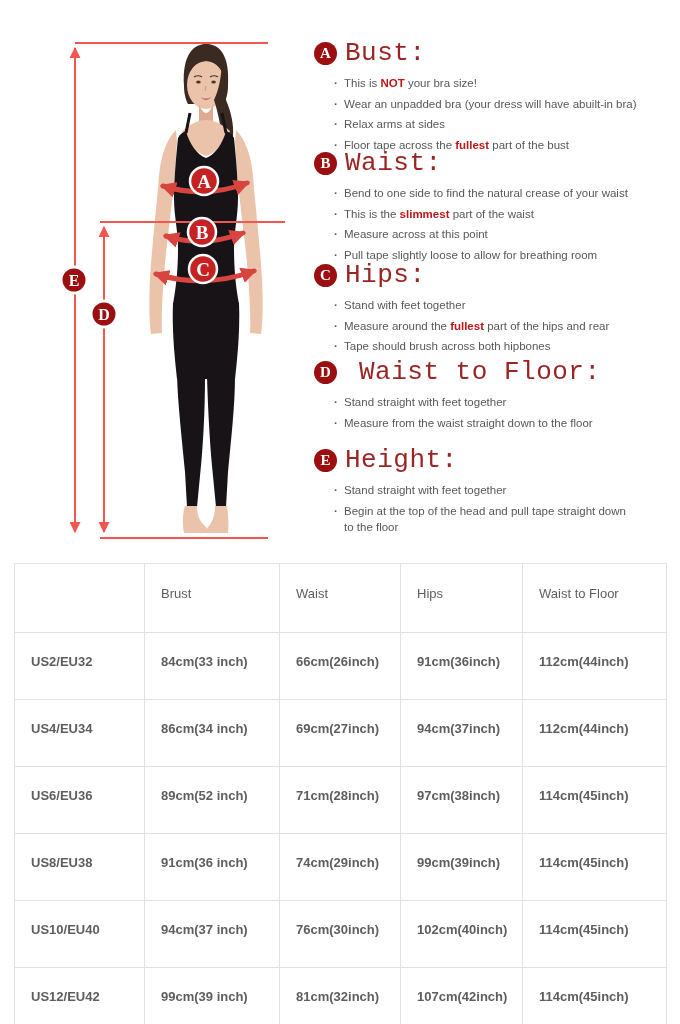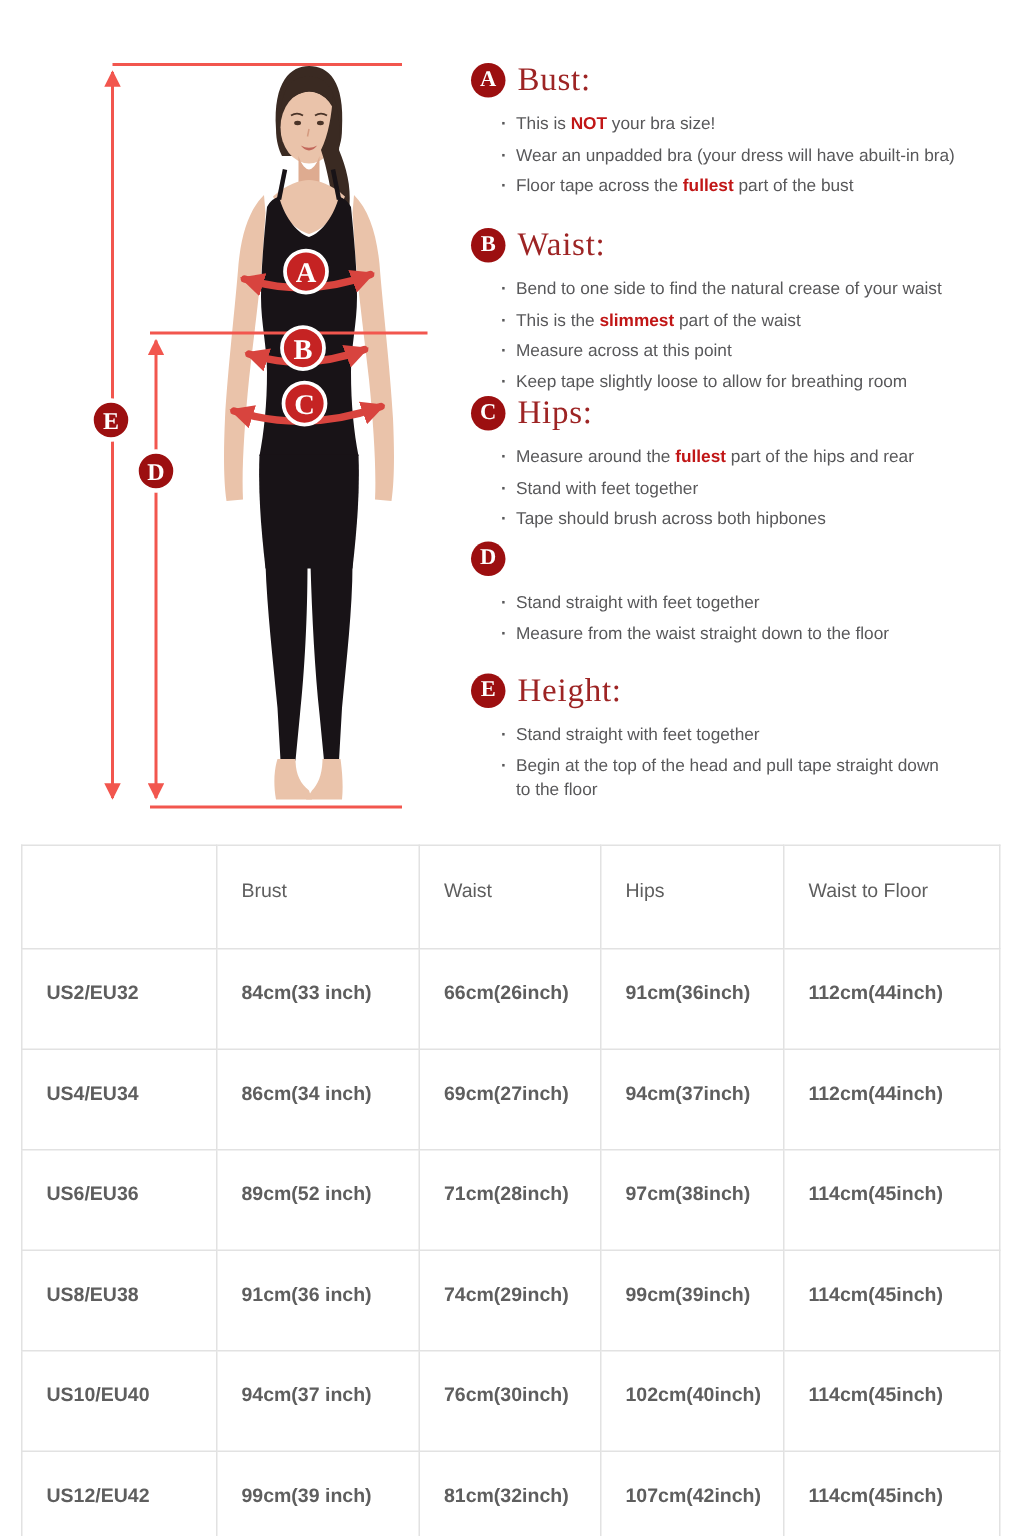--- a/index.html
+++ b/index.html
@@ -43,21 +43,21 @@
   .sec-2{top:262px;}
   .sec-3{top:359px;}
   .sec-4{top:447px;}
   .sec-title{display:flex;align-items:center;height:26px;}
   .sec-badge{
     display:inline-flex;align-items:center;justify-content:center;flex:0 0 auto;
     width:23px;height:23px;border-radius:50%;background:var(--badge-dark);
     color:#fff;font-family:"Liberation Serif",serif;font-weight:bold;font-size:15px;
   }
   .sec-title-text{
-    margin-left:8px;font-family:Liberation Serif, serif;font-size:22px;
+    margin-left:8px;font-family:Liberation Mono, monospace;font-size:26px;
     color:var(--title);letter-spacing:.5px;
   }
   .sec-3 .sec-title-text{margin-left:22px;}
   ul.bullets{list-style:none;margin:9px 0 0 0;padding:0 0 0 30px;}
   ul.bullets li{
     position:relative;font-size:11.5px;color:var(--text);line-height:16px;
     margin-bottom:4.5px;white-space:pre-line;
   }
   ul.bullets li::before{content:"\00B7";position:absolute;left:-10px;top:0;color:var(--text);font-weight:bold;}
   .em{color:var(--em);font-weight:bold;}
@@ -168,49 +168,51 @@
 
   <div class="instructions" id="sections">
       <div class="section sec-0">
         <div class="sec-title">
           <span class="sec-badge">A</span>
           <span class="sec-title-text">Bust:</span>
         </div>
         <ul class="bullets">
           <li><span>This is </span><span class="em">NOT</span><span> your bra size!</span></li>
           <li><span>Wear an unpadded bra (your dress will have abuilt-in bra)</span></li>
+          <li><span>Relax arms at sides</span></li>
           <li><span>Floor tape across the </span><span class="em">fullest</span><span> part of the bust</span></li>
         </ul>
       </div>
       <div class="section sec-1">
         <div class="sec-title">
           <span class="sec-badge">B</span>
           <span class="sec-title-text">Waist:</span>
         </div>
         <ul class="bullets">
           <li><span>Bend to one side to find the natural crease of your waist</span></li>
           <li><span>This is the </span><span class="em">slimmest</span><span> part of the waist</span></li>
           <li><span>Measure across at this point</span></li>
-          <li><span>Keep tape slightly loose to allow for breathing room</span></li>
+          <li><span>Pull tape slightly loose to allow for breathing room</span></li>
         </ul>
       </div>
       <div class="section sec-2">
         <div class="sec-title">
           <span class="sec-badge">C</span>
           <span class="sec-title-text">Hips:</span>
         </div>
         <ul class="bullets">
+          <li><span>Stand with feet together</span></li>
           <li><span>Measure around the </span><span class="em">fullest</span><span> part of the hips and rear</span></li>
-          <li><span>Stand with feet together</span></li>
           <li><span>Tape should brush across both hipbones</span></li>
         </ul>
       </div>
       <div class="section sec-3">
         <div class="sec-title">
           <span class="sec-badge">D</span>
+          <span class="sec-title-text">Waist to Floor:</span>
         </div>
         <ul class="bullets">
           <li><span>Stand straight with feet together</span></li>
           <li><span>Measure from the waist   straight down to the floor</span></li>
         </ul>
       </div>
       <div class="section sec-4">
         <div class="sec-title">
           <span class="sec-badge">E</span>
           <span class="sec-title-text">Height:</span>

